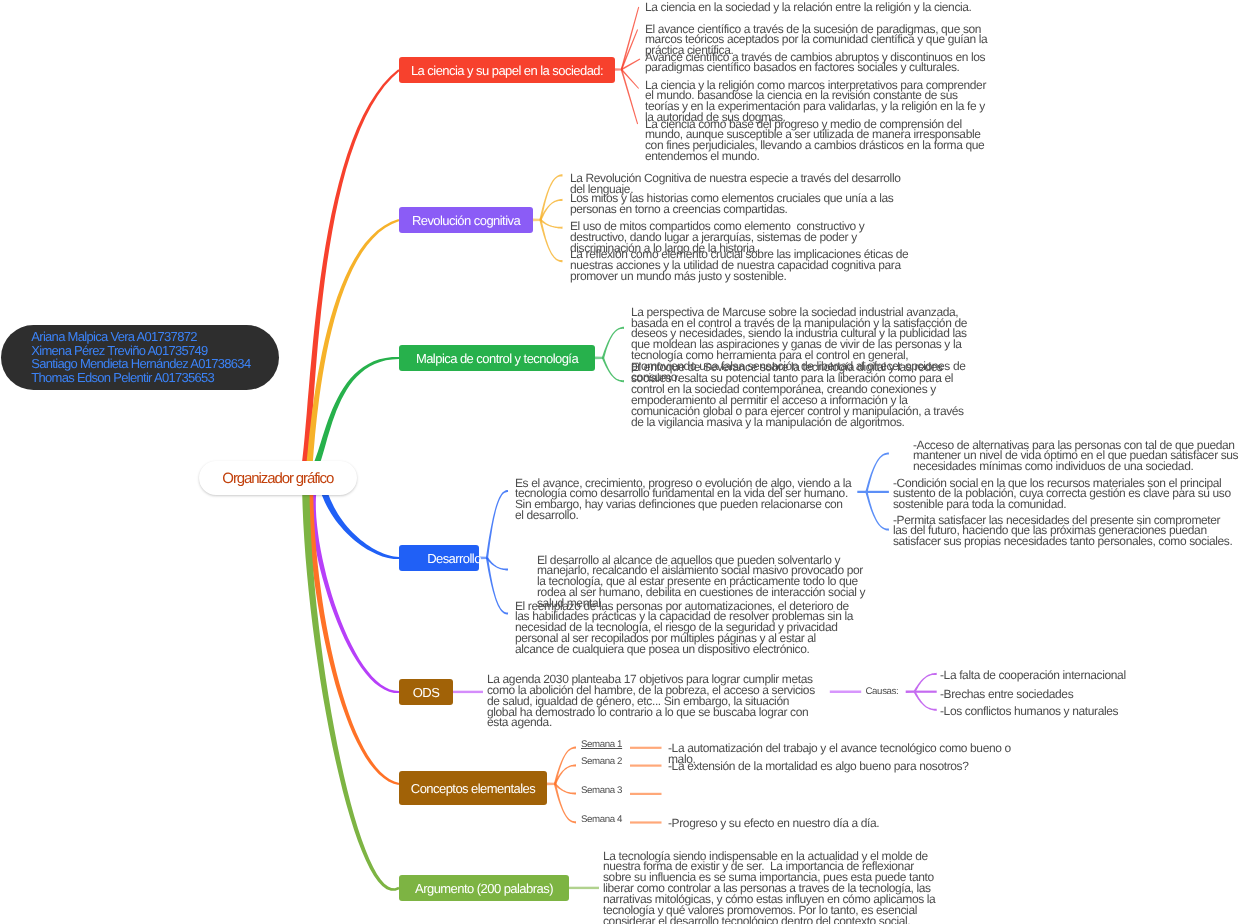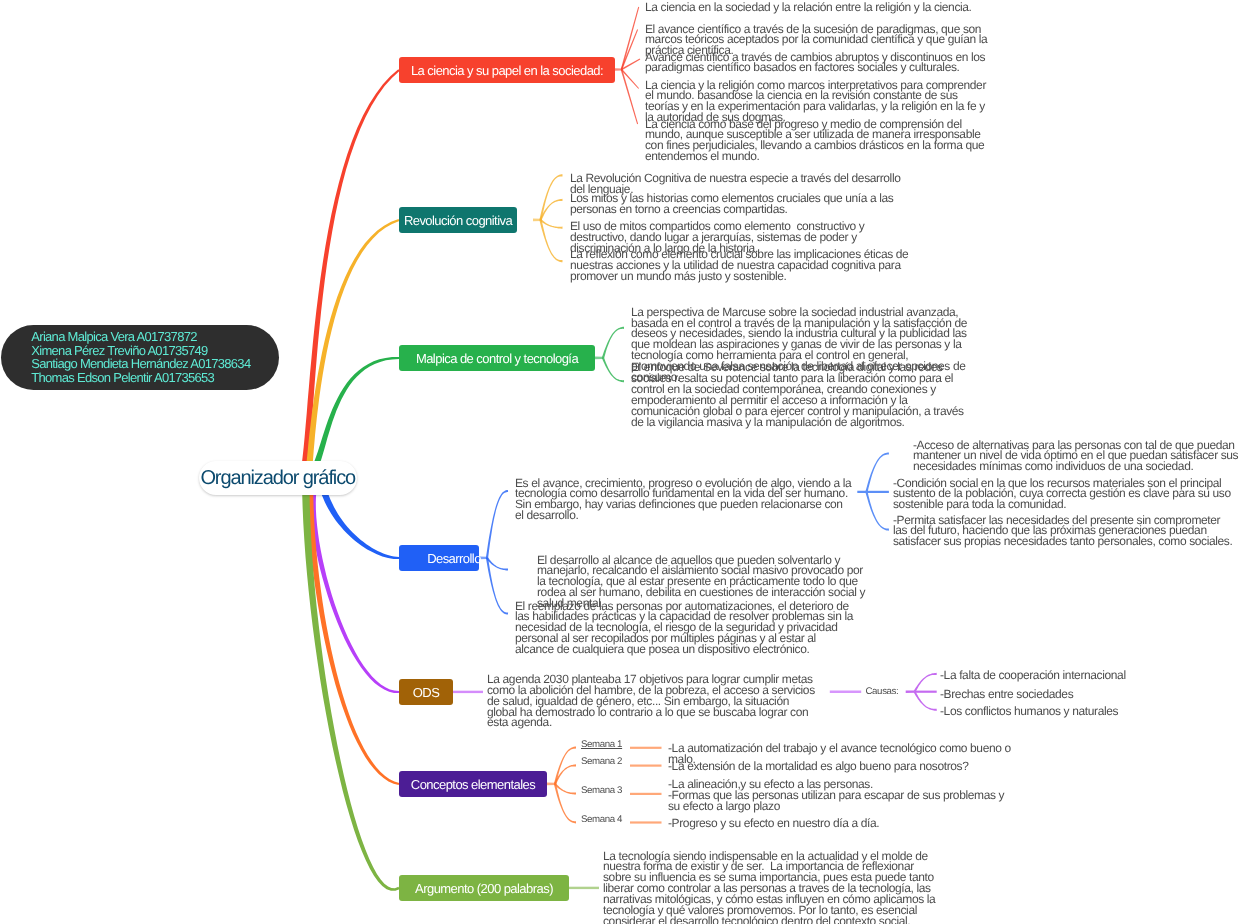--- a/index.html
+++ b/index.html
@@ -8,22 +8,22 @@
   body{width:1240px;height:924px;background:#fff;
        font-family:"Liberation Sans",sans-serif;overflow:hidden;position:relative;}
   #canvas{position:absolute;left:0;top:0;width:1240px;height:924px;}
   svg#links{position:absolute;left:0;top:0;width:1240px;height:924px;}
   .node{position:absolute;box-sizing:border-box;display:flex;align-items:center;
         justify-content:center;border-radius:3px;color:#fff;font-size:13px;
         letter-spacing:-0.55px;white-space:nowrap;}
   #central{position:absolute;background:#fff;border-radius:20px;
            box-shadow:0 1px 3px rgba(0,0,0,.15),0 1px 2px rgba(0,0,0,.07);
            display:flex;align-items:center;justify-content:center;
-           color:#0c4a6e;font-size:20px;letter-spacing:-1.1px;}
-  #authors{position:absolute;background:#2e2e2e;border-radius:34px;color:#5eead4;
+           color:#c2410c;font-size:15px;letter-spacing:-1.1px;}
+  #authors{position:absolute;background:#2e2e2e;border-radius:34px;color:#3b82f6;
            font-size:13px;letter-spacing:-0.7px;line-height:13.5px;box-sizing:border-box;
            display:flex;flex-direction:column;justify-content:center;padding-left:30.3px;}
   .leaf{position:absolute;color:#4d4d4d;font-size:12px;letter-spacing:-0.38px;
         line-height:10.85px;white-space:pre-wrap;}
   .sublabel{position:absolute;color:#4d4d4d;font-size:9.7px;letter-spacing:-0.38px;
             line-height:10.85px;white-space:nowrap;}
 </style>
 </head>
 <body>
 
@@ -81,39 +81,37 @@
   <div>Santiago Mendieta Hernández A01738634</div>
   <div>Thomas Edson Pelentir A01735653</div>
 </div>
 <div id="central" style="left:199px;top:461px;width:157.5px;height:34px;">Organizador gráfico</div>
 <div class="node" style="left:399px;top:57px;width:216px;height:26px;background:#F7412D;">La ciencia y su papel en la sociedad:</div>
 <div class="leaf" style="left:645px;top:1.5px;width:345px;">La ciencia en la sociedad y la relación entre la religión y la ciencia.</div>
 <div class="leaf" style="left:645px;top:23.5px;width:345px;">El avance científico a través de la sucesión de paradigmas, que son marcos teóricos aceptados por la comunidad científica y que guían la práctica científica.</div>
 <div class="leaf" style="left:645px;top:51.5px;width:345px;">Avance científico a través de cambios abruptos y discontinuos en los paradigmas científico basados en factores sociales y culturales.</div>
 <div class="leaf" style="left:645px;top:79.5px;width:345px;">La ciencia y la religión como marcos interpretativos para comprender el mundo. basandose la ciencia en la revisión constante de sus teorías y en la experimentación para validarlas, y la religión en la fe y la autoridad de sus dogmas.</div>
 <div class="leaf" style="left:645px;top:118.5px;width:345px;">La ciencia como base del progreso y medio de comprensión del mundo, aunque susceptible a ser utilizada de manera irresponsable con fines perjudiciales, llevando a cambios drásticos en la forma que entendemos el mundo.</div>
-<div class="node" style="left:399px;top:207px;width:118px;height:26px;background:#0f766e;">Revolución cognitiva</div>
+<div class="node" style="left:399px;top:207px;width:134px;height:26px;background:#8b5cf6;">Revolución cognitiva</div>
 <div class="leaf" style="left:570px;top:173px;width:340px;">La Revolución Cognitiva de nuestra especie a través del desarrollo del lenguaje.</div>
 <div class="leaf" style="left:570px;top:193px;width:340px;">Los mitos y las historias como elementos cruciales que unía a las personas en torno a creencias compartidas.</div>
 <div class="leaf" style="left:570px;top:221px;width:336px;">El uso de mitos compartidos como elemento  constructivo y  destructivo, dando lugar a jerarquías, sistemas de poder y discriminación a lo largo de la historia.</div>
 <div class="leaf" style="left:570px;top:249px;width:340px;">La reflexión como elemento crucial sobre las implicaciones éticas de nuestras acciones y la utilidad de nuestra capacidad cognitiva para promover un mundo más justo y sostenible.</div>
 <div class="node" style="left:399px;top:345px;width:196px;height:26px;background:#27B14C;">Malpica de control y tecnología</div>
 <div class="leaf" style="left:631px;top:306.7px;width:340px;">La perspectiva de Marcuse sobre la sociedad industrial avanzada, basada en el control a través de la manipulación y la satisfacción de deseos y necesidades, siendo la industria cultural y la publicidad las que moldean las aspiraciones y ganas de vivir de las personas y la tecnología como herramienta para el control en general, promoviendo una falsa sensación de libertad al ofrecer opciones de consumo.</div>
 <div class="leaf" style="left:631px;top:362.3px;width:340px;">El enfoque de Severance sobre la tecnología digital y las redes sociales resalta su potencial tanto para la liberación como para el control en la sociedad contemporánea, creando conexiones y empoderamiento al permitir el acceso a información y la comunicación global o para ejercer control y manipulación, a través de la vigilancia masiva y la manipulación de algoritmos.</div>
 <div class="node" style="left:399px;top:545px;width:80px;height:26px;background:#2060F6;padding-left:30px;">Desarrollo</div>
 <div class="leaf" style="left:515px;top:477.5px;width:337px;">Es el avance, crecimiento, progreso o evolución de algo, viendo a la tecnología como desarrollo fundamental en la vida del ser humano. Sin embargo, hay varias definciones que pueden relacionarse con el desarrollo.</div>
 <div class="leaf" style="left:537px;top:554.5px;width:334px;">El desarrollo al alcance de aquellos que pueden solventarlo y manejarlo, recalcando el aislamiento social masivo provocado por la tecnología, que al estar presente en prácticamente todo lo que rodea al ser humano, debilita en cuestiones de interacción social y salud mental.</div>
 <div class="leaf" style="left:515px;top:600.5px;width:341px;">El reemplazo de las personas por automatizaciones, el deterioro de las habilidades prácticas y la capacidad de resolver problemas sin la necesidad de la tecnología, el riesgo de la seguridad y privacidad personal al ser recopilados por múltiples páginas y al estar al alcance de cualquiera que posea un dispositivo electrónico.</div>
 <div class="node" style="left:399px;top:679px;width:54px;height:26px;background:#a16207;">ODS</div>
 <div class="leaf" style="left:487px;top:674px;width:334px;">La agenda 2030 planteaba 17 objetivos para lograr cumplir metas como la abolición del hambre, de la pobreza, el acceso a servicios de salud, igualdad de género, etc... Sin embargo, la situación global ha demostrado lo contrario a lo que se buscaba lograr con esta agenda.</div>
-<div class="node" style="left:399px;top:771px;width:148px;height:26px;background:#4c1d95;">Conceptos elementales</div>
+<div class="node" style="left:399px;top:771px;width:148px;height:34px;background:#a16207;">Conceptos elementales</div>
 <div class="leaf" style="left:668px;top:743.2px;width:345px;">-La automatización del trabajo y el avance tecnológico como bueno o malo.</div>
 <div class="leaf" style="left:668px;top:761px;width:345px;">-La extensión de la mortalidad es algo bueno para nosotros?</div>
-<div class="leaf" style="left:668px;top:779.3px;width:345px;">-La alineación,y su efecto a las personas.
--Formas que las personas utilizan para escapar de sus problemas y su efecto a largo plazo</div>
 <div class="leaf" style="left:668px;top:817.5px;width:345px;">-Progreso y su efecto en nuestro día a día.</div>
 <div class="node" style="left:399px;top:875px;width:170px;height:26px;background:#7DB443;">Argumento (200 palabras)</div>
 <div class="leaf" style="left:603px;top:850.5px;width:334px;">La tecnología siendo indispensable en la actualidad y el molde de nuestra forma de existir y de ser.  La importancia de reflexionar sobre su influencia es se suma importancia, pues esta puede tanto liberar como controlar a las personas a traves de la tecnología, las narrativas mitológicas, y cómo estas influyen en cómo aplicamos la tecnología y qué valores promovemos. Por lo tanto, es esencial considerar el desarrollo tecnológico dentro del contexto social, político y ético en el que se inserta para maximizar sus beneficios y evitar sus riesgos.</div>
 <div class="sublabel" style="left:581px;top:740.3px;text-decoration:underline;">Semana 1</div>
 <div class="sublabel" style="left:581px;top:757.4px;">Semana 2</div>
 <div class="sublabel" style="left:581px;top:785.6px;">Semana 3</div>
 <div class="sublabel" style="left:581px;top:815.4px;">Semana 4</div>
 <div class="sublabel" style="left:865.5px;top:687.2px;">Causas:</div>
 <div class="leaf" style="left:940px;top:669.5px;width:290px;">-La falta de cooperación internacional</div>
 <div class="leaf" style="left:940px;top:688.5px;width:290px;">-Brechas entre sociedades</div>

